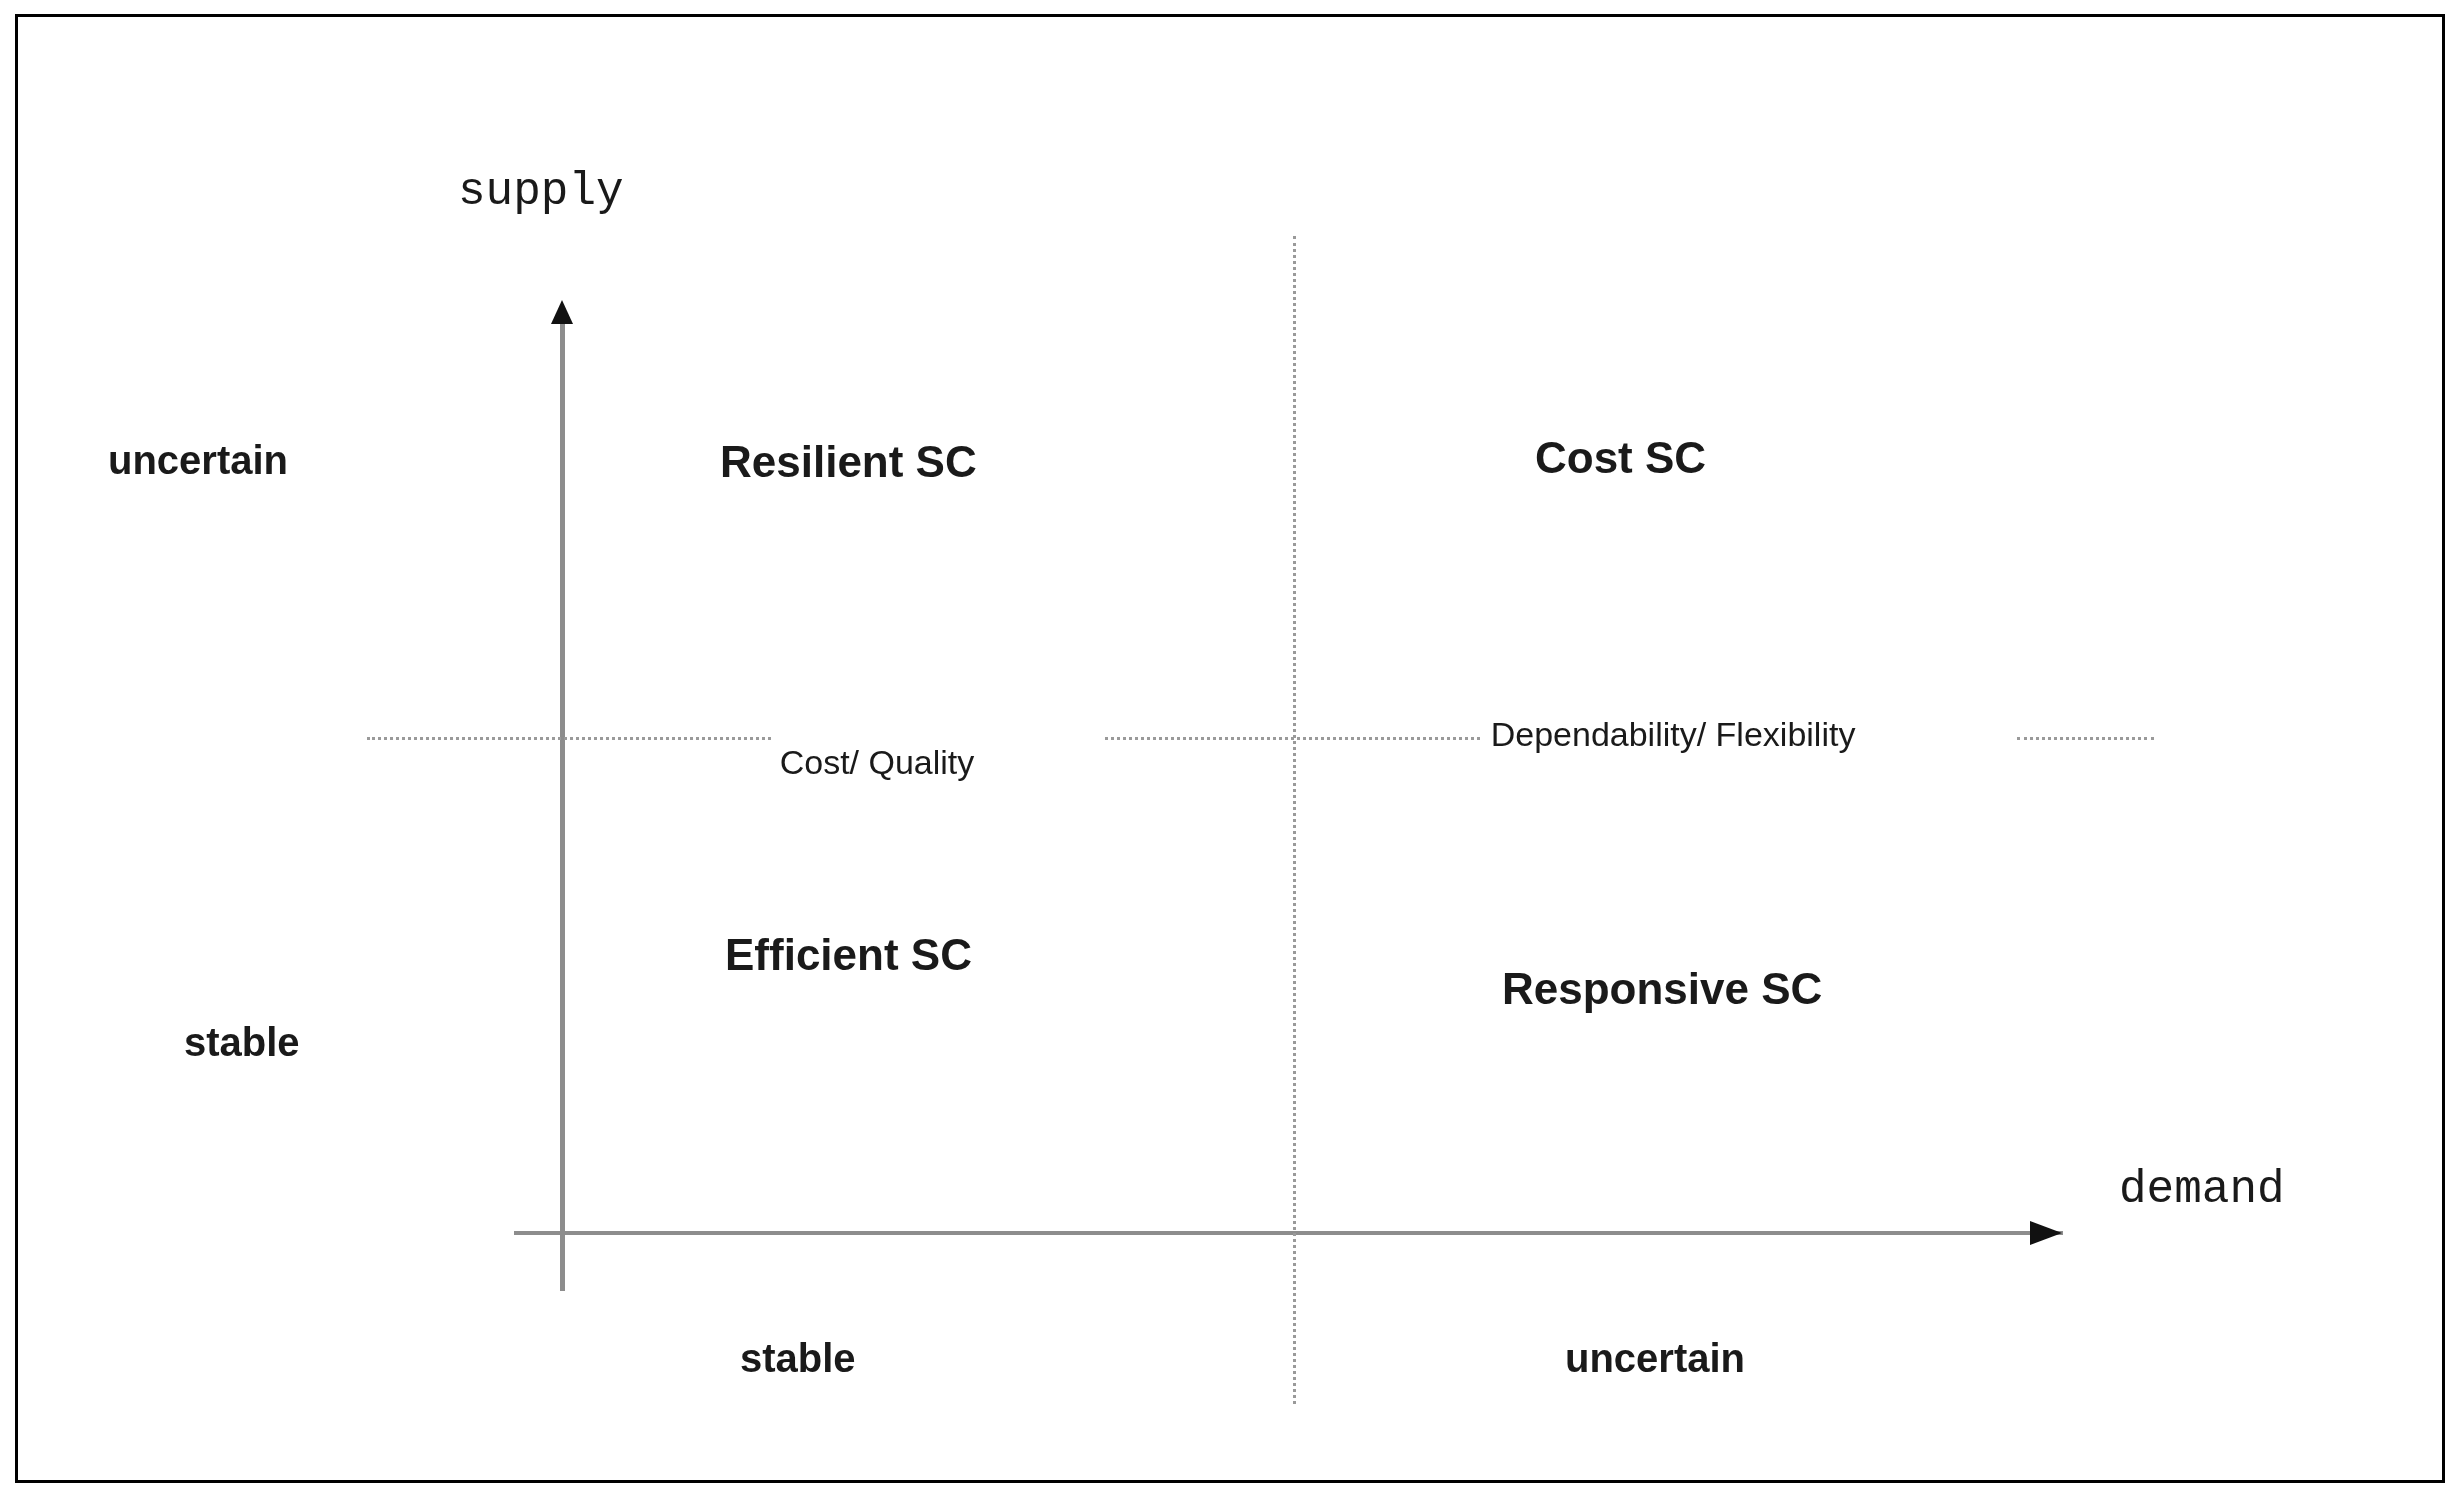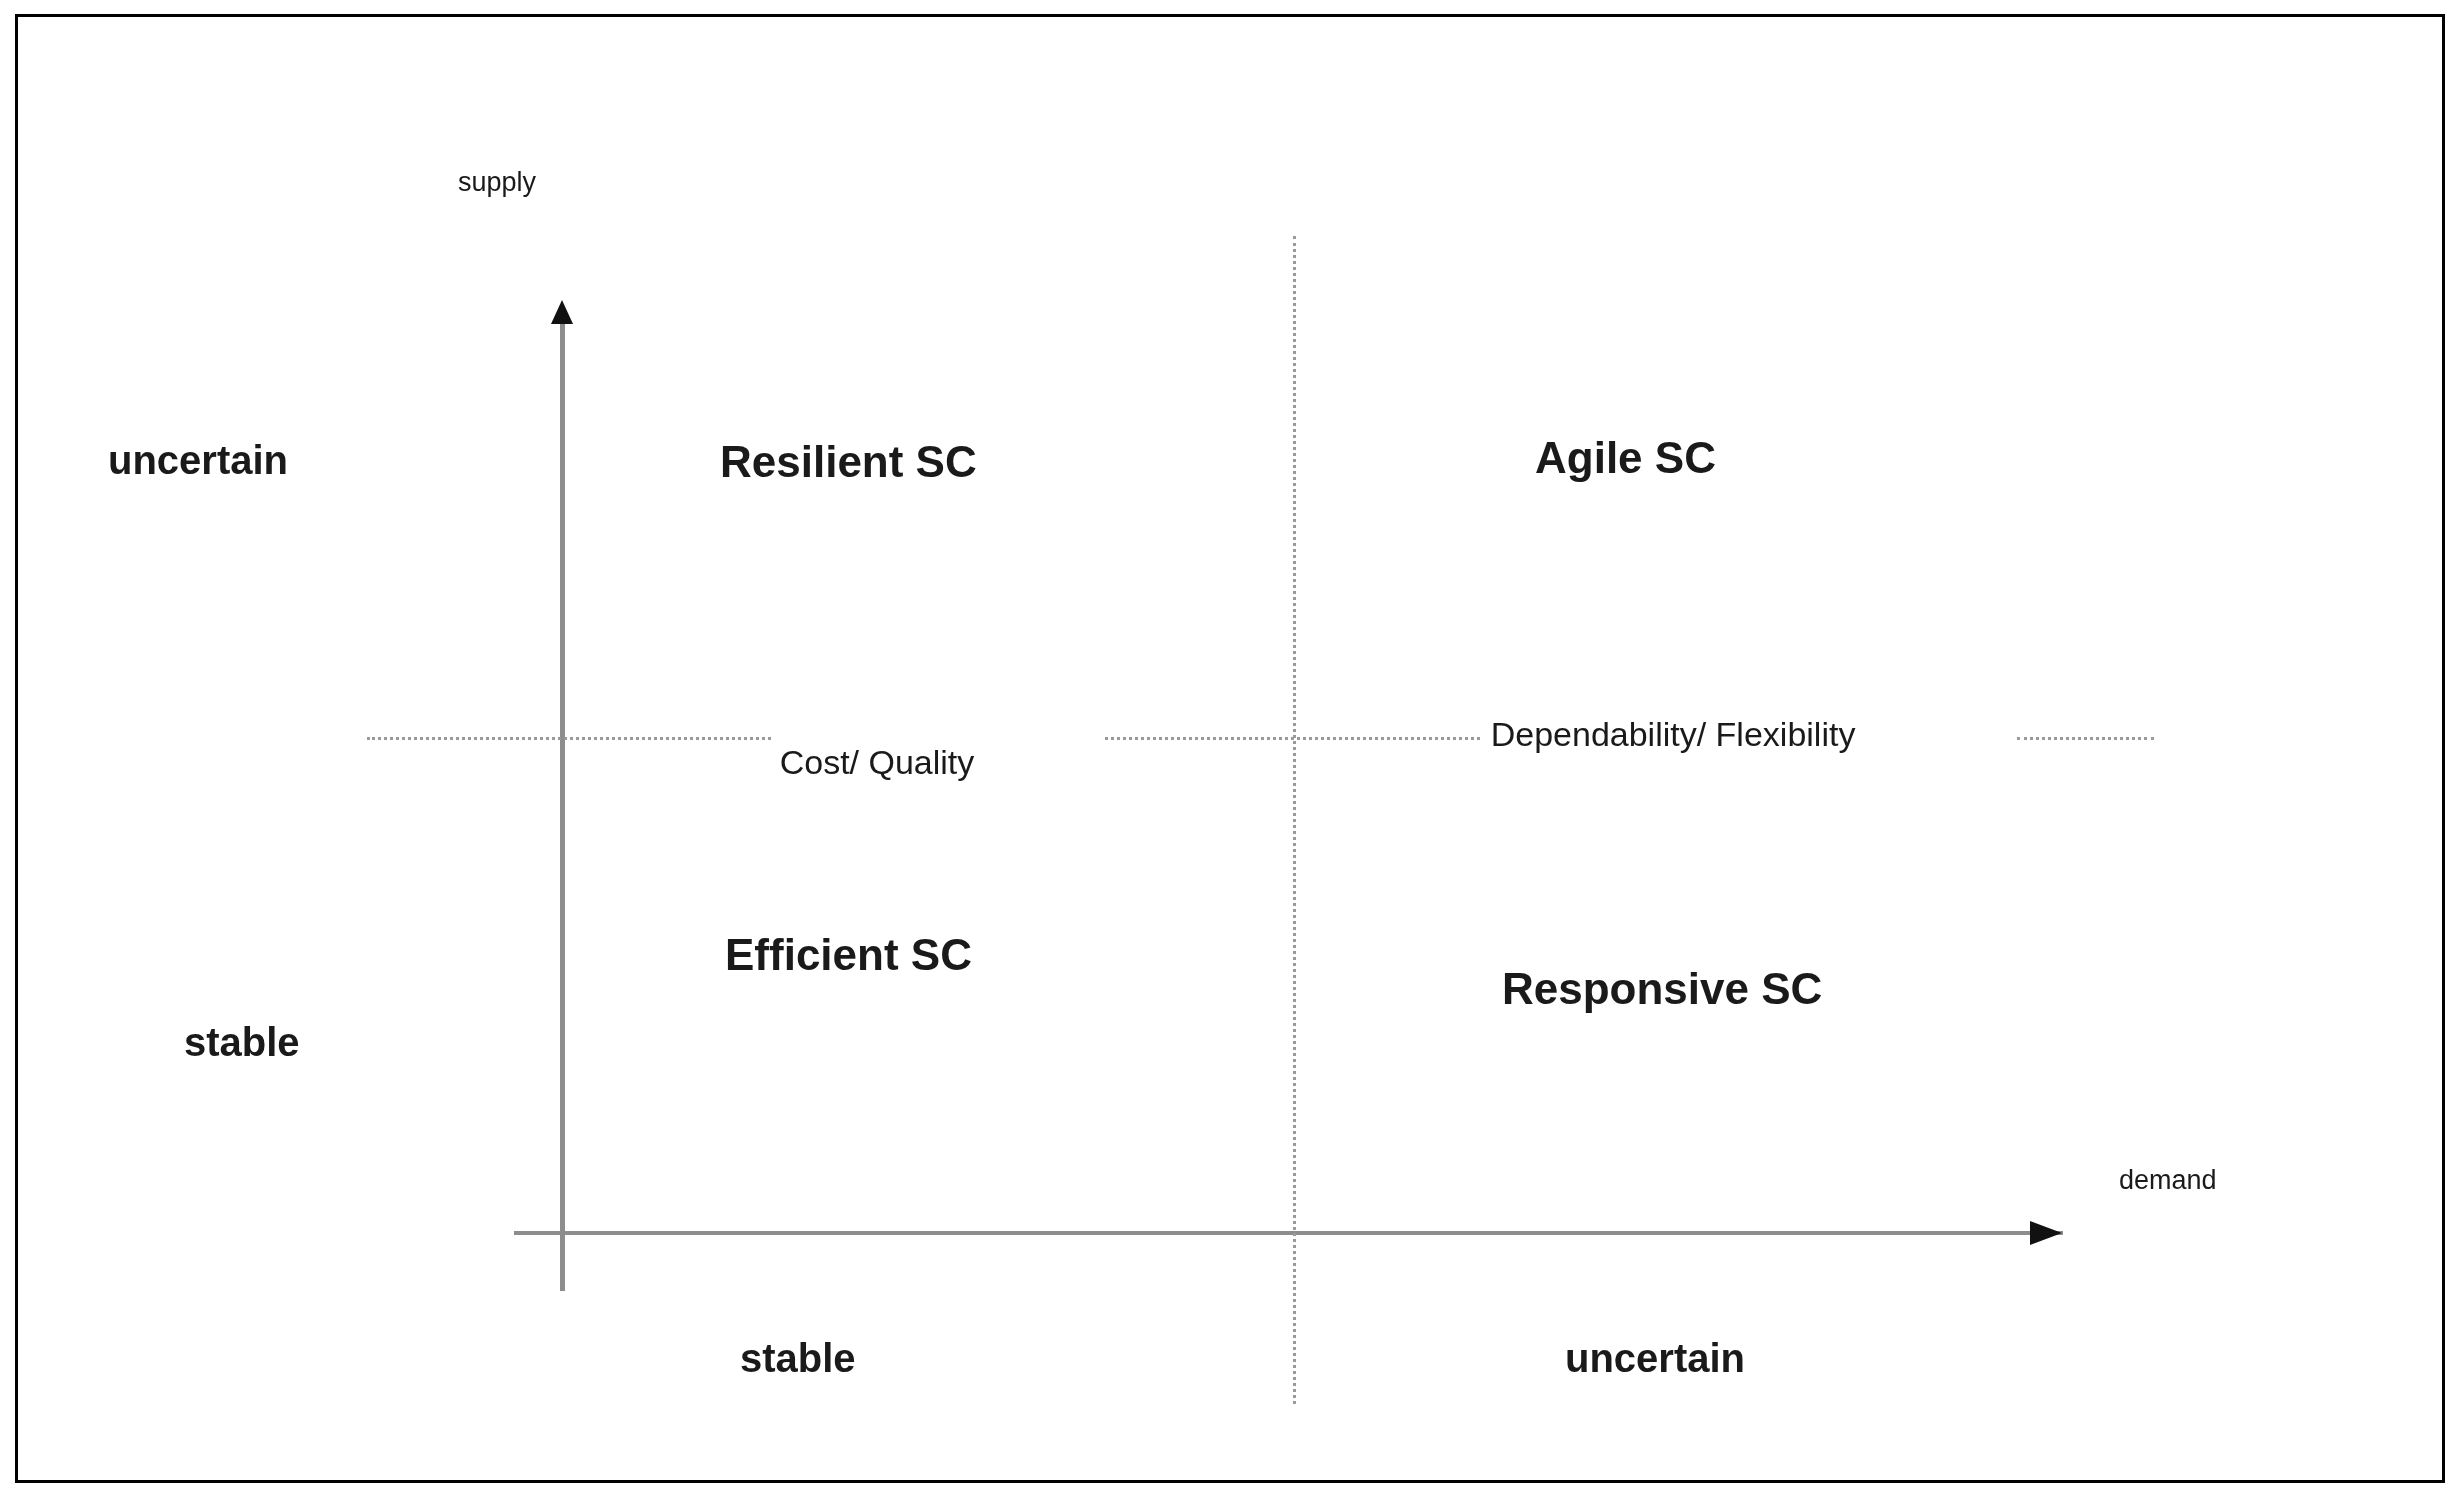--- a/index.html
+++ b/index.html
@@ -87,22 +87,23 @@
   .dot-h.seg-right { left: 1999px; width: 137px; }
 
   
   .lbl {
     position: absolute;
     color: #1a1a1a;
     white-space: nowrap;
     line-height: 1;
   }
   .axis-name {
-    font-size: 27px;
+    font-size: 46px;
     font-weight: 400;
+    font-family: Liberation Mono, monospace;
   }
   .scale-word {
     font-size: 40px;
     font-weight: 700;
   }
   .quadrant {
     font-size: 44px;
     font-weight: 600;
     margin-left: 8px;
   }
@@ -146,21 +147,21 @@
       <div class="lbl axis-name" id="supply-label">supply</div>
       <div class="lbl axis-name" id="demand-label">demand</div>
 
       <div class="lbl scale-word" id="supply-uncertain">uncertain</div>
       <div class="lbl scale-word" id="supply-stable">stable</div>
 
       <div class="lbl scale-word" id="demand-stable">stable</div>
       <div class="lbl scale-word" id="demand-uncertain">uncertain</div>
 
       <div class="lbl quadrant" id="q-resilient">Resilient SC</div>
-      <div class="lbl quadrant" id="q-agile">Agile SC</div>
+      <div class="lbl quadrant" id="q-agile">Cost SC</div>
       <div class="lbl quadrant" id="q-efficient">Efficient SC</div>
       <div class="lbl quadrant" id="q-responsive">Responsive SC</div>
 
       <div class="lbl mid-label" id="mid-left-label">Cost/ Quality</div>
       <div class="lbl mid-label" id="mid-right-label">Dependability/  Flexibility</div>
 
     </div>
   </div>
 </div>
 

